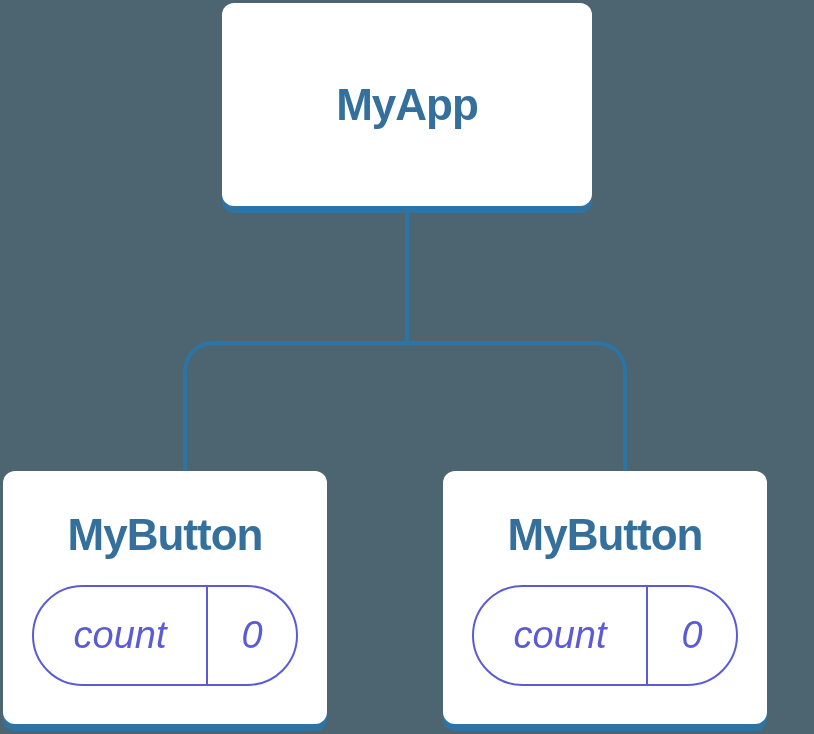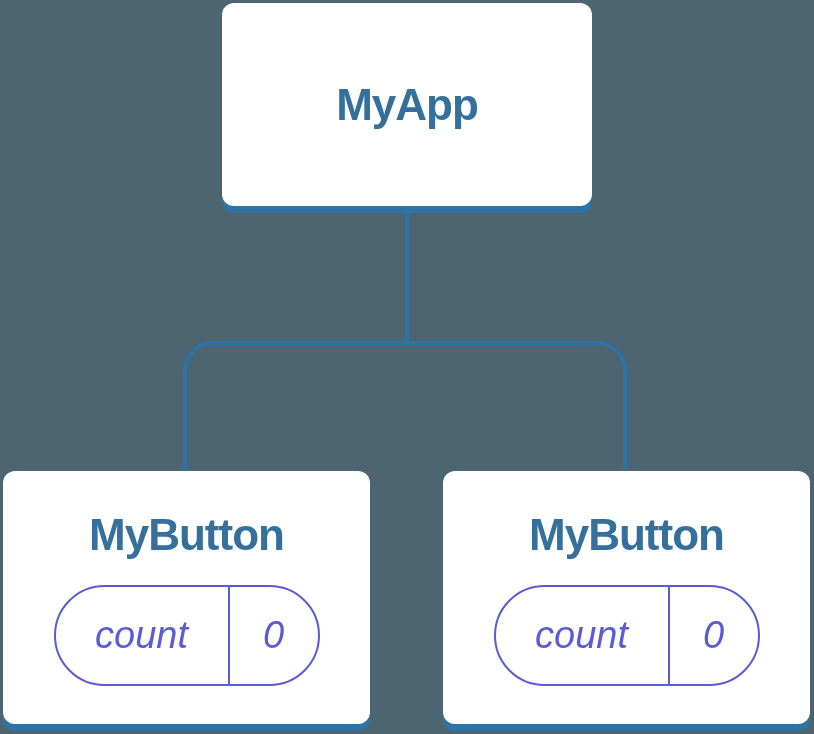--- a/index.html
+++ b/index.html
@@ -26,21 +26,21 @@
   }
   .node-parent {
     left: 222px;
     top: 3px;
     width: 370px;
     height: 203px;
     justify-content: center;
   }
   .node-child {
     top: 471px;
-    width: 367px;
+    width: 324px;
     height: 253px;
     padding-top: 42px;
   }
   .node-child.left  { left: 3px; }
   .node-child.right { left: 443px; }
   .node-title {
     font-size: 44px;
     line-height: 1;
     font-weight: 600;
     letter-spacing: -1px;

